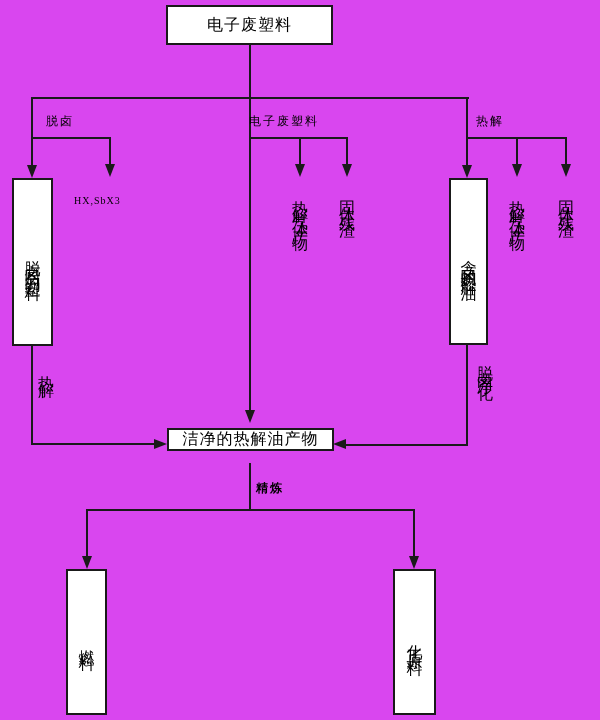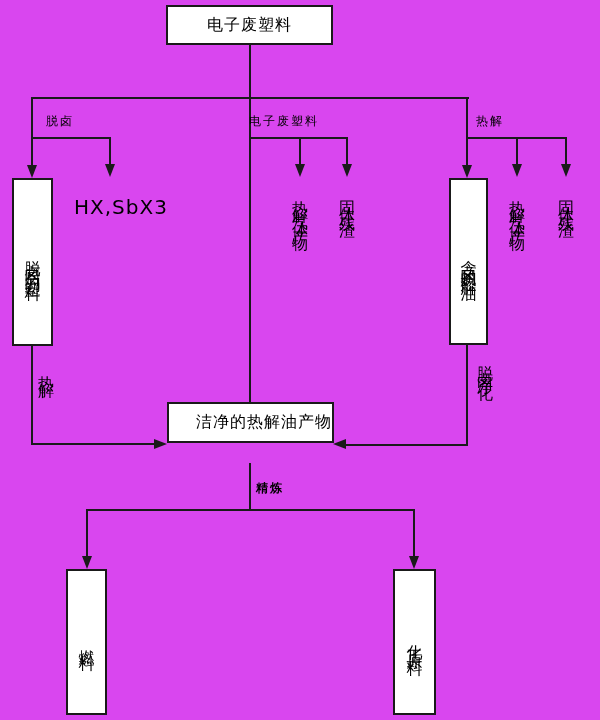--- a/index.html
+++ b/index.html
@@ -73,23 +73,24 @@
   }
   .arrow-left {
     position: absolute;
     width: 0; height: 0;
     border-top: 5px solid transparent;
     border-bottom: 5px solid transparent;
     border-right: 13px solid #1a1a1a;
   }
   .latin {
     position: absolute;
-    font-size: 20px;
+    font-size: 10px;
     letter-spacing: 1px;
     white-space: nowrap;
+    font-family: Liberation Serif, serif;
   }
 </style>
 </head>
 <body>
 
 <div id="canvas">
 
   <div class="line" style="left:249px; top:45px; width:2px; height:366px;"></div>
   <div class="line" style="left:31px; top:97px; width:438px; height:2px;"></div>
 
@@ -133,21 +134,21 @@
   </div>
 
   <div class="box" style="left:12px; top:178px; width:41px; height:168px;">
     <span class="vtext">脱卤后的塑料</span>
   </div>
 
   <div class="box" style="left:449px; top:178px; width:39px; height:167px;">
     <span class="vtext">含卤的热解油</span>
   </div>
 
-  <div class="box" style="left:167px; top:402px; width:167px; height:41px;justify-content:flex-end;">
+  <div class="box" style="left:167px; top:428px; width:167px; height:23px;">
     <span class="htext">洁净的热解油产物</span>
   </div>
 
   <div class="box" style="left:66px; top:569px; width:41px; height:146px;">
     <span class="vtext">燃料</span>
   </div>
 
   <div class="box" style="left:393px; top:569px; width:43px; height:146px;">
     <span class="vtext">化工原料</span>
   </div>

